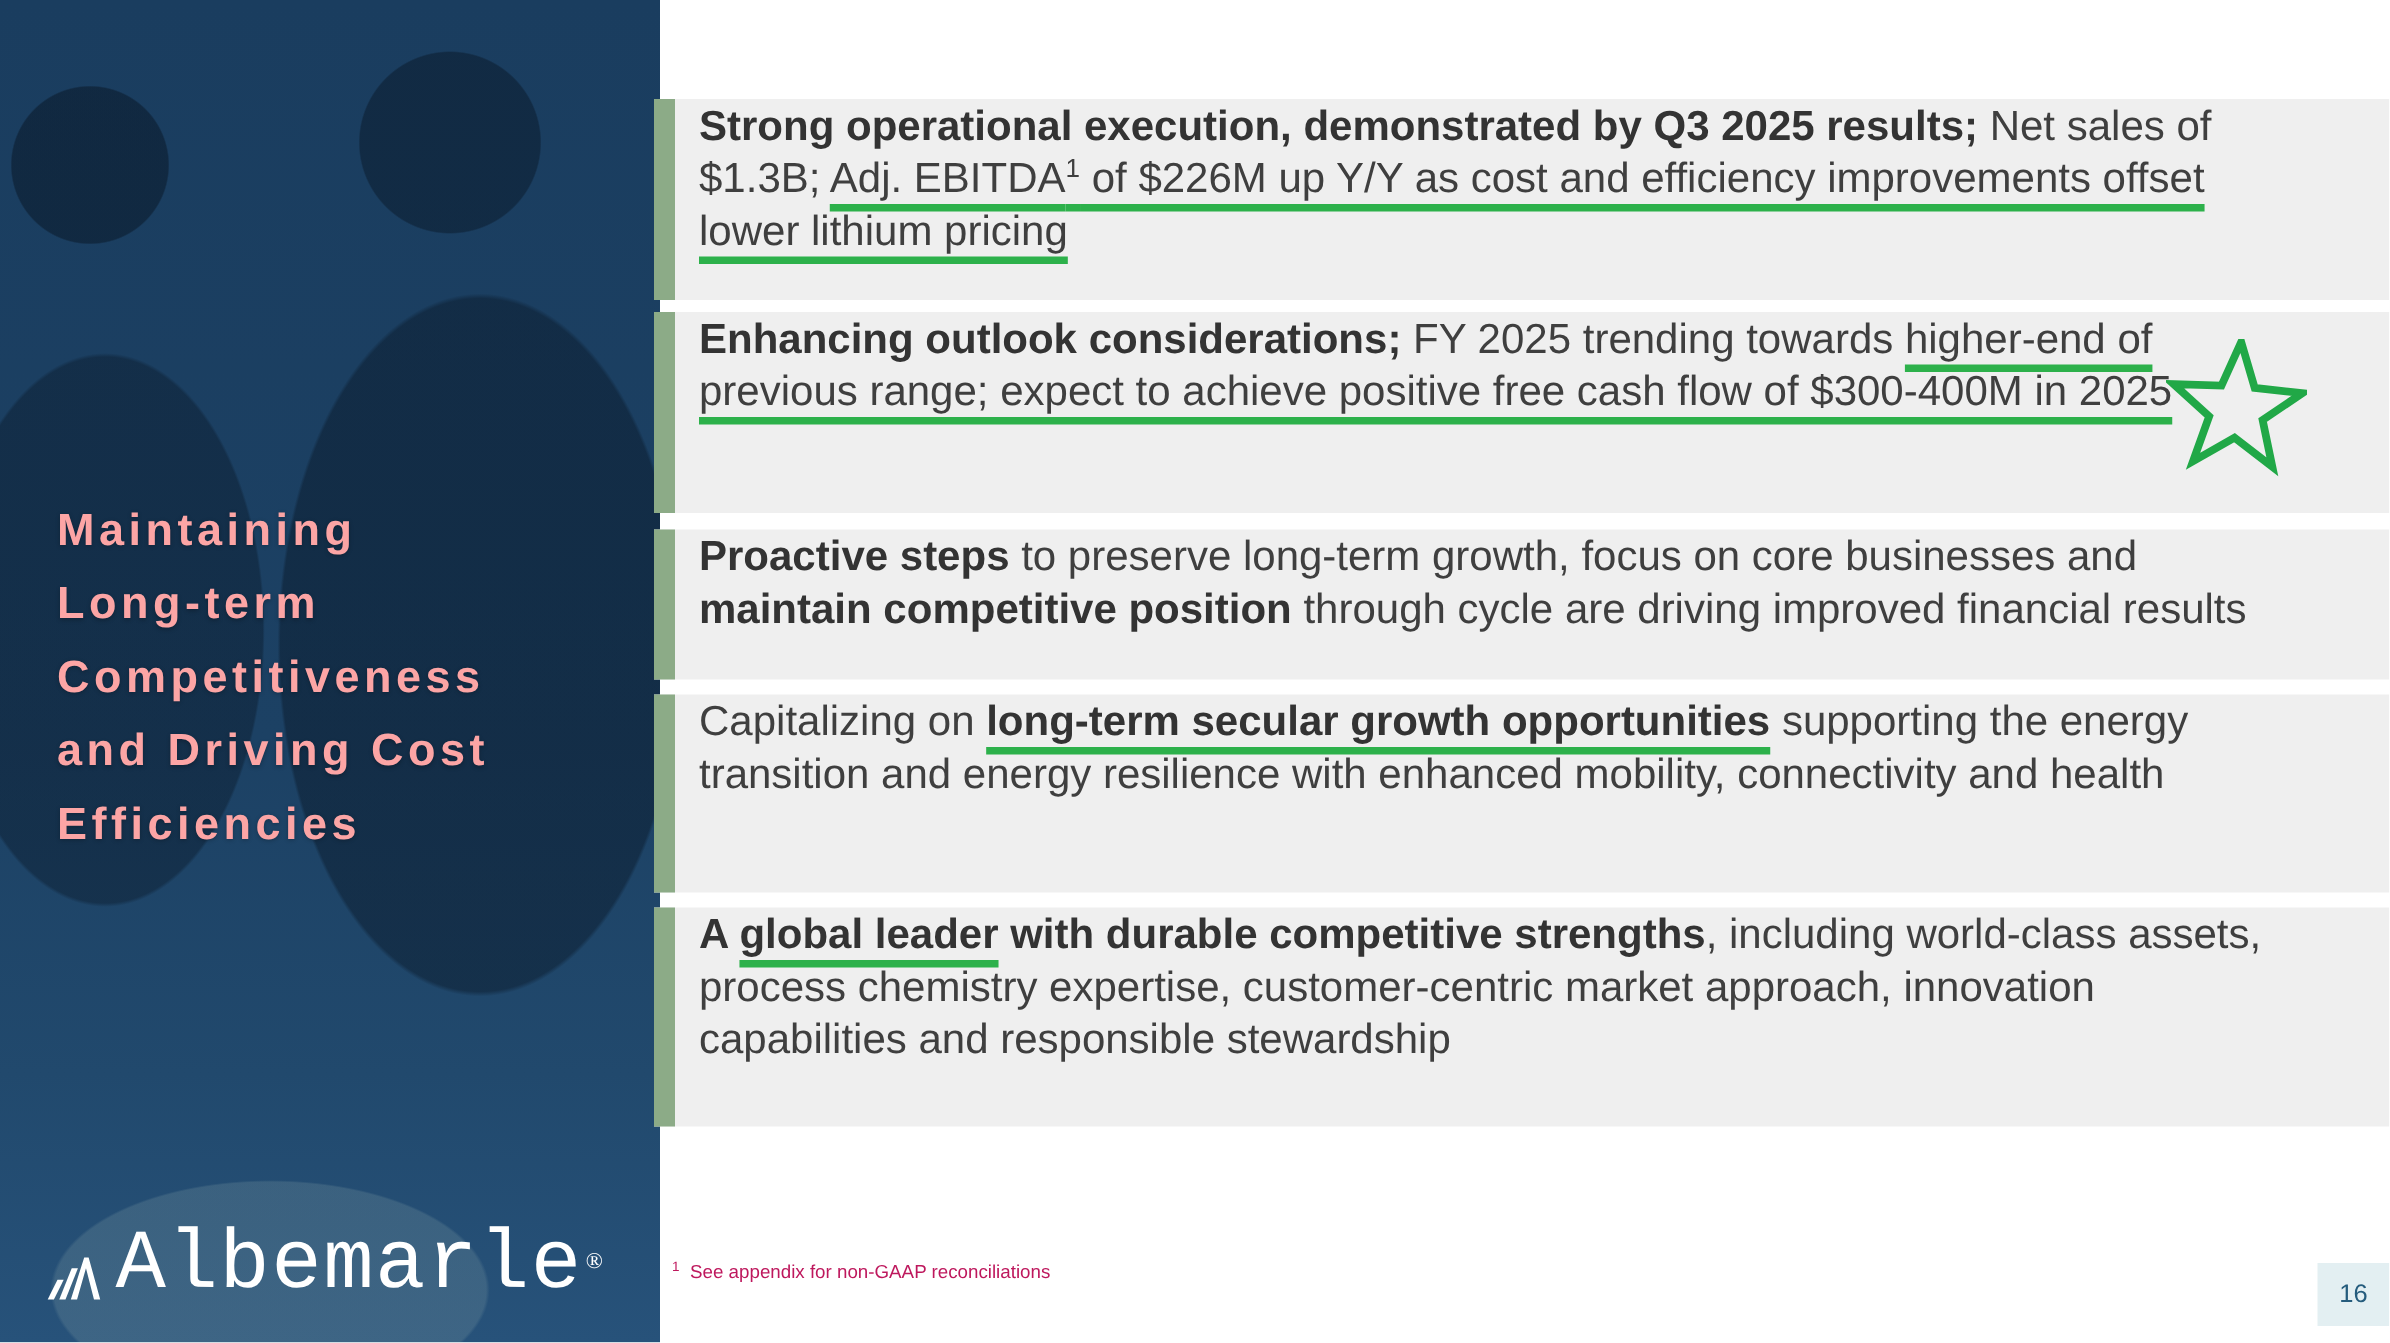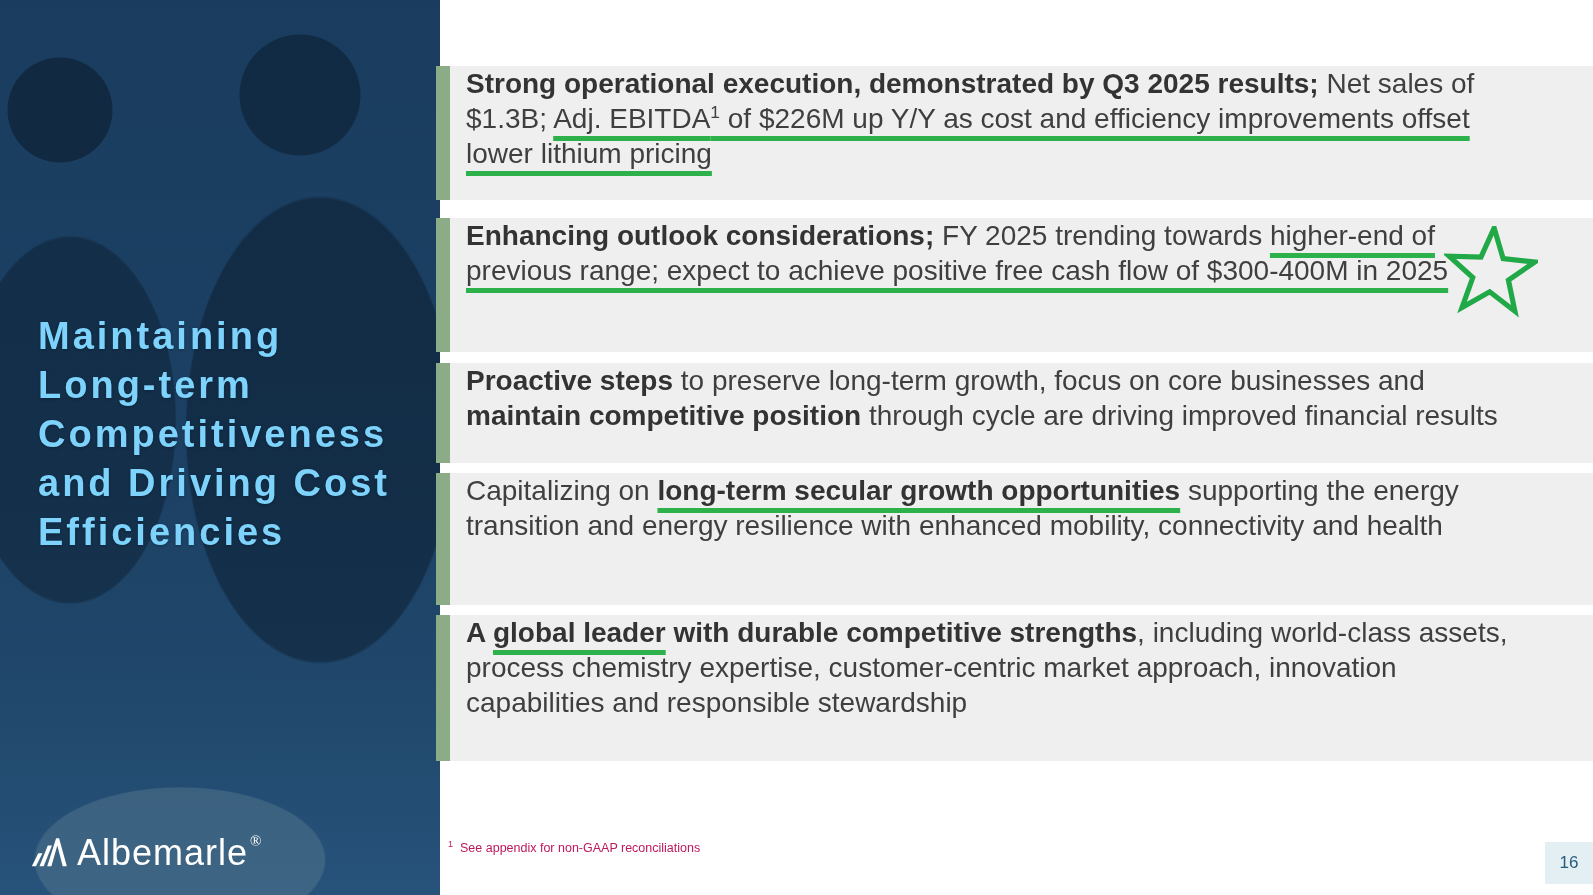--- a/index.html
+++ b/index.html
@@ -13,38 +13,38 @@
     position:absolute;inset:0;
     background:
       radial-gradient(circle at 60px 110px, rgba(9,24,40,.55) 0 52px, rgba(9,24,40,0) 53px),
       radial-gradient(circle at 300px 95px, rgba(9,24,40,.5) 0 60px, rgba(9,24,40,0) 61px),
       radial-gradient(ellipse 150px 260px at 70px 420px, rgba(10,26,43,.45) 0 70%, rgba(10,26,43,0) 71%),
       radial-gradient(ellipse 190px 330px at 320px 430px, rgba(10,26,43,.5) 0 70%, rgba(10,26,43,0) 71%),
       radial-gradient(ellipse 240px 120px at 180px 860px, rgba(120,150,160,.28) 0 60%, rgba(120,150,160,0) 61%),
       linear-gradient(180deg,#1a3d5f 0%,#1c4164 55%,#21496d 80%,#27527a 100%);
   }
   .title{
-    position:absolute;left:38px;top:287px;width:360px;
-    font-size:38px;font-weight:700;letter-spacing:3px;line-height:49px;color:#7dd3fc;
+    position:absolute;left:38px;top:309px;width:360px;
+    font-size:30px;font-weight:700;letter-spacing:3px;line-height:49px;color:#fca5a5;
     text-shadow:0 1px 3px rgba(0,0,0,.25);
   }
   .title span{display:block;}
   .logo{position:absolute;left:30px;bottom:24px;display:flex;align-items:flex-end;color:#ffffff;}
   .logo svg{width:38px;height:34px;margin-right:9px;margin-bottom:2px;}
-  .logo .word{font-family:Liberation Sans, sans-serif;font-size:36px;line-height:1;letter-spacing:1px;}
+  .logo .word{font-family:Liberation Mono, monospace;font-size:56px;line-height:1;letter-spacing:1px;}
   .logo .reg{font-family:"Liberation Serif", serif;font-size:15px;line-height:1;margin-left:2px;position:relative;top:-22px;}
   
   .content{position:absolute;left:436px;top:0;right:0;}
   .block{
     background:#efefef;border-left:14px solid #8cab87;
     display:flex;flex-direction:column;justify-content:flex-start;
     padding-left:16px;padding-right:83px;box-sizing:border-box;
   }
   .b1{margin-top:66px;height:134px;}
-  .b2{margin-top:18px;height:134px;}
+  .b2{margin-top:8px;height:134px;}
   .b3{margin-top:11px;height:100px;}
   .b4{margin-top:10px;height:132px;}
   .b5{margin-top:10px;height:146px;}
   .block p{margin:0;font-size:28px;line-height:35px;color:#3f3f3f;}
   .block strong{font-weight:700;color:#333333;}
   .gu{
     text-decoration-line:underline;text-decoration-color:#2db14b;
     text-decoration-thickness:4.5px;text-underline-offset:8px;text-decoration-skip-ink:none;
   }
   sup.fn{font-size:0.62em;vertical-align:super;line-height:0;}

